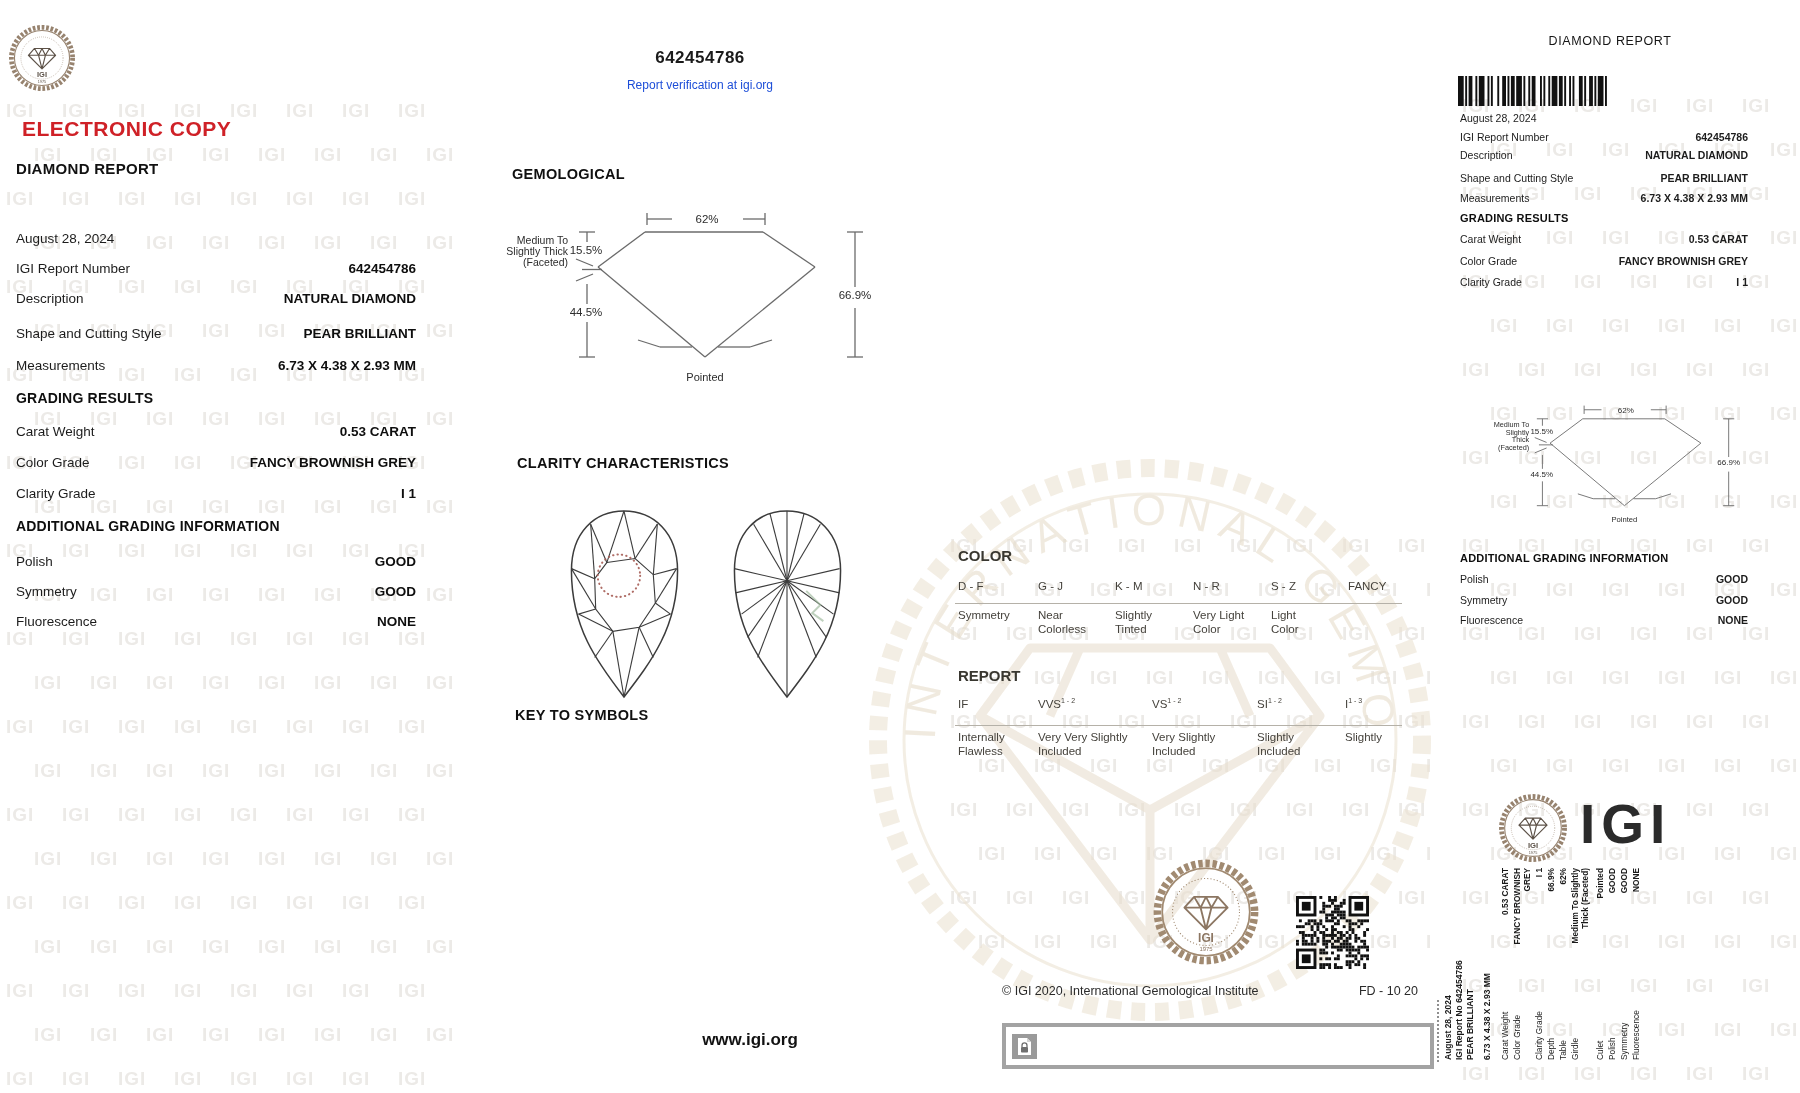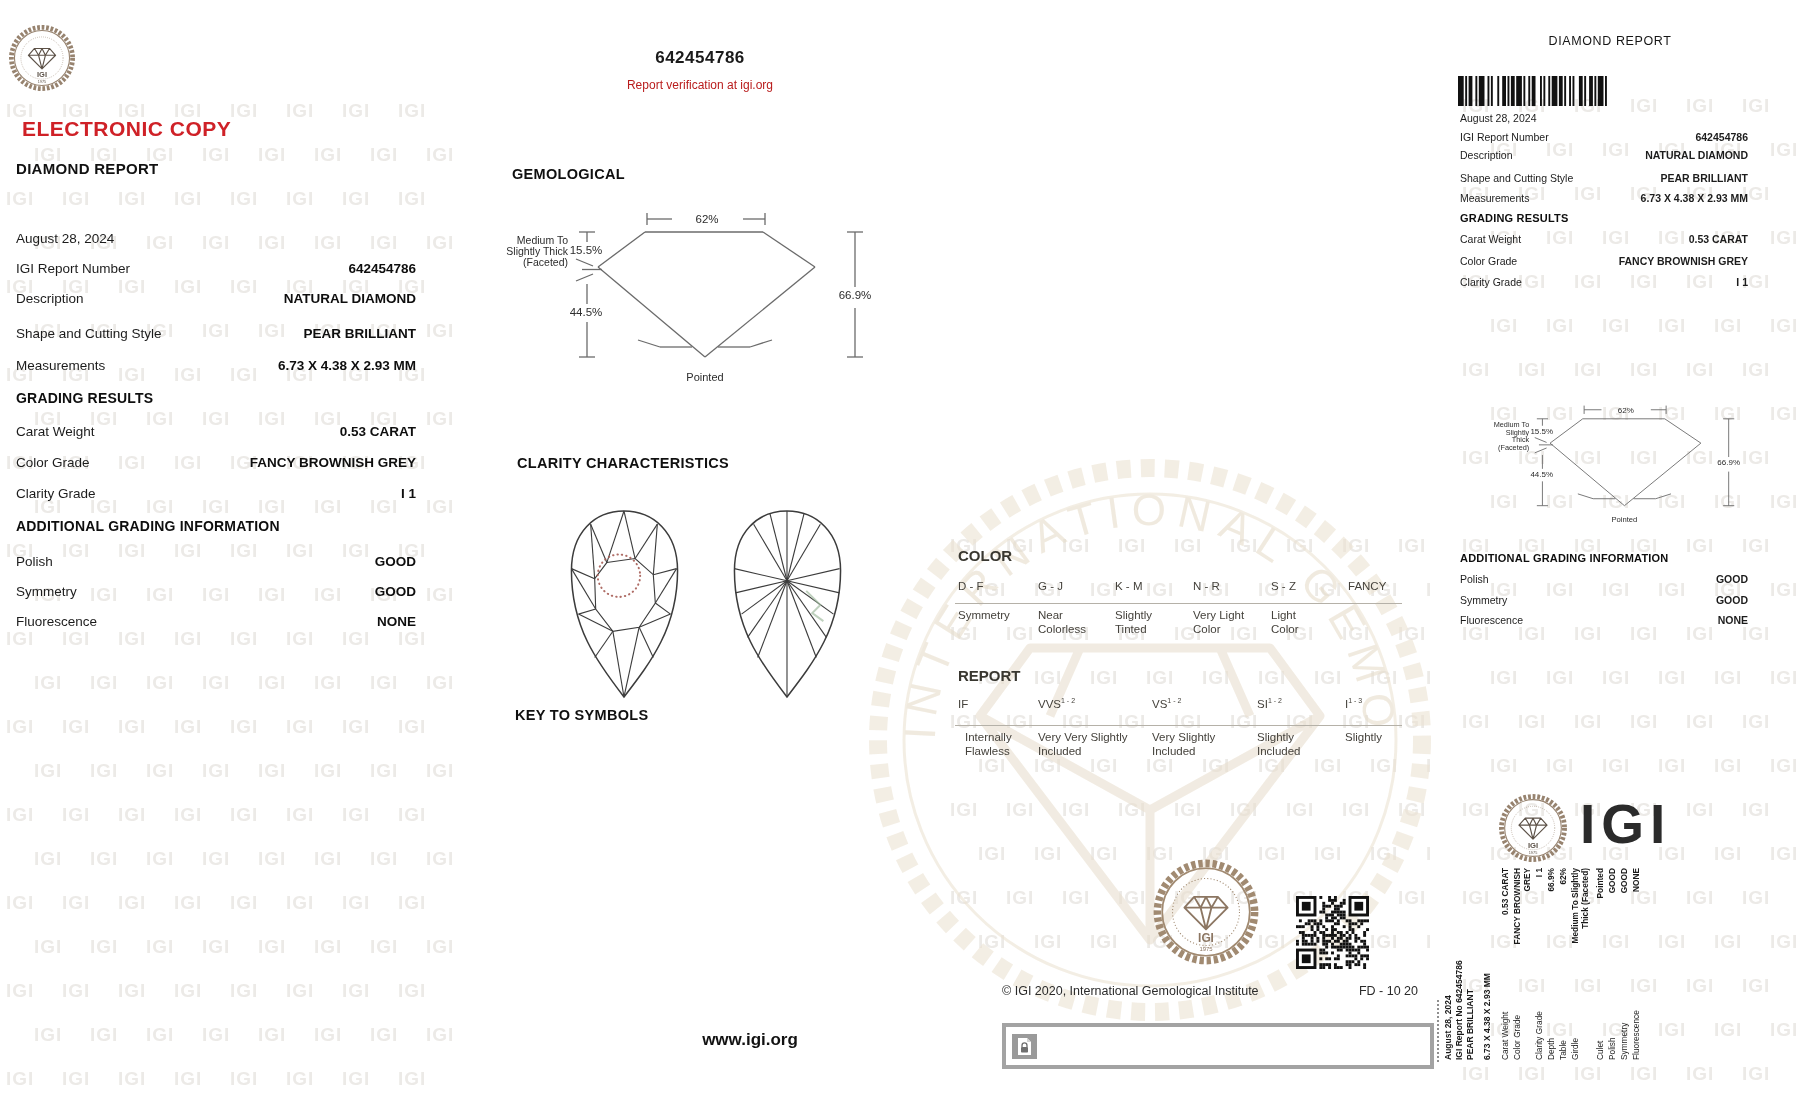--- a/index.html
+++ b/index.html
@@ -15,21 +15,21 @@
   .ecopy{font-weight:700;font-size:21px;color:#cf2127;letter-spacing:.5px;}
   .doc-title{font-weight:700;font-size:15px;letter-spacing:.3px;color:#111;}
   
   .frow{position:absolute;display:flex;justify-content:space-between;align-items:baseline;}
   .frow .lab{font-size:13.5px;color:#1c1c1c;}
   .frow .val{font-size:13.5px;font-weight:700;color:#0e0e0e;text-align:right;}
   .heading{font-weight:700;font-size:14px;color:#0e0e0e;letter-spacing:.2px;}
   .date{font-size:13.5px;}
   
   .rep-num{font-size:17px;font-weight:600;letter-spacing:.5px;text-align:center;color:#1a1a1a;}
-  .rep-ver{font-size:12px;text-align:center;color:#b91c1c;}
+  .rep-ver{font-size:12px;text-align:center;color:#1d4ed8;}
   .sec-heading{font-weight:700;font-size:14.5px;color:#101010;letter-spacing:.3px;}
   .keytext{font-size:12.5px;line-height:15.5px;color:#1c1c1c;}
   
   #scales{position:absolute;left:955px;top:545px;width:460px;height:235px;z-index:2;color:#45423c;}
   #scales .sc-h{position:absolute;font-weight:700;font-size:15px;color:#393730;}
   #scales .g{position:absolute;font-size:11.5px;}
   #scales .d{position:absolute;font-size:11.5px;line-height:13.5px;}
   #scales .rule{position:absolute;height:1px;background:#b5b1a8;width:447px;left:0;}
   #scales sup{font-size:7px;letter-spacing:0;}
   
@@ -645,21 +645,21 @@
     <div class="d" style="left:238px;top:64px;width:74px">Very Light Color</div>
     <div class="d" style="left:316px;top:64px;width:48px">Light Color</div>
 
     <div class="sc-h" style="left:3px;top:122px">REPORT</div>
     <span class="g" style="left:3px;top:152px"><span>IF</span><sup></sup></span>
     <span class="g" style="left:83px;top:152px"><span>VVS</span><sup>1 - 2</sup></span>
     <span class="g" style="left:197px;top:152px"><span>VS</span><sup>1 - 2</sup></span>
     <span class="g" style="left:302px;top:152px"><span>SI</span><sup>1 - 2</sup></span>
     <span class="g" style="left:390px;top:152px"><span>I</span><sup>1 - 3</sup></span>
     <div class="rule" style="top:180px"></div>
-    <div class="d" style="left:10px;top:186px;width:68px">Internally Flawless</div>
+    <div class="d" style="left:3px;top:186px;width:68px">Internally Flawless</div>
     <div class="d" style="left:83px;top:186px;width:110px">Very Very Slightly Included</div>
     <div class="d" style="left:197px;top:186px;width:94px">Very Slightly Included</div>
     <div class="d" style="left:302px;top:186px;width:62px">Slightly Included</div>
     <div class="d" style="left:390px;top:186px;width:70px">Slightly</div>
   </div>
 
   <svg id="ghost-seal" class="ghost" style="left:850px;top:430px" width="600" height="600" viewBox="0 0 600 600">
       <circle cx="300" cy="310" r="272" fill="none" stroke="#ece3d3" stroke-width="18" stroke-dasharray="14 10"></circle>
       <circle cx="300" cy="310" r="246" fill="none" stroke="#ece3d3" stroke-width="3"></circle>
       <path id="arcp" d="M 85,310 A 215,215 0 0 1 515,310" fill="none"></path>

